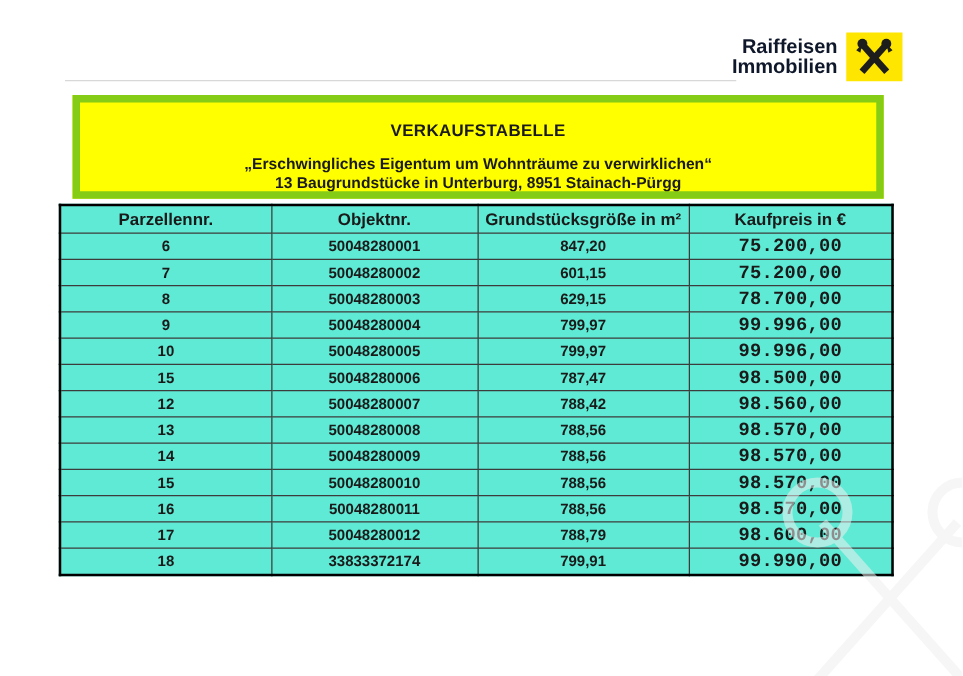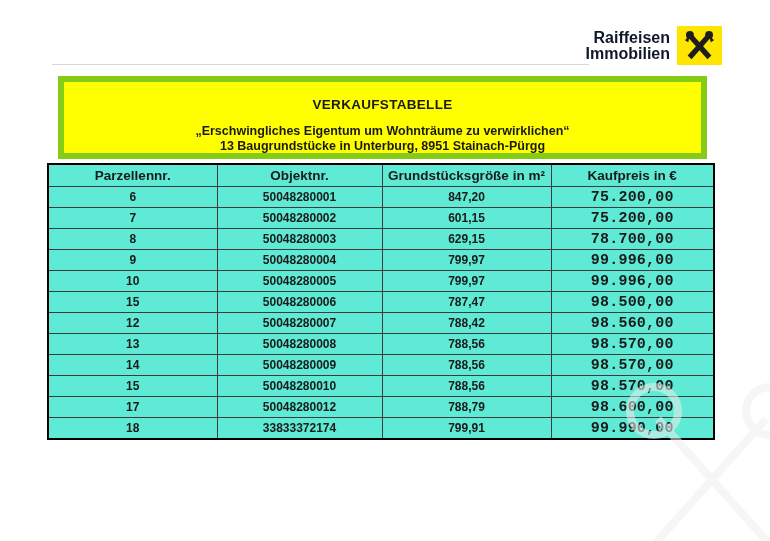--- a/index.html
+++ b/index.html
@@ -227,20 +227,26 @@
           <td>788,56</td>
           <td class="price">98.570,00</td>
         </tr>
         <tr>
           <td>15</td>
           <td>50048280010</td>
           <td>788,56</td>
           <td class="price">98.570,00</td>
         </tr>
         <tr>
+          <td>16</td>
+          <td>50048280011</td>
+          <td>788,56</td>
+          <td class="price">98.570,00</td>
+        </tr>
+        <tr>
           <td>17</td>
           <td>50048280012</td>
           <td>788,79</td>
           <td class="price">98.600,00</td>
         </tr>
         <tr>
           <td>18</td>
           <td>33833372174</td>
           <td>799,91</td>
           <td class="price">99.990,00</td>

